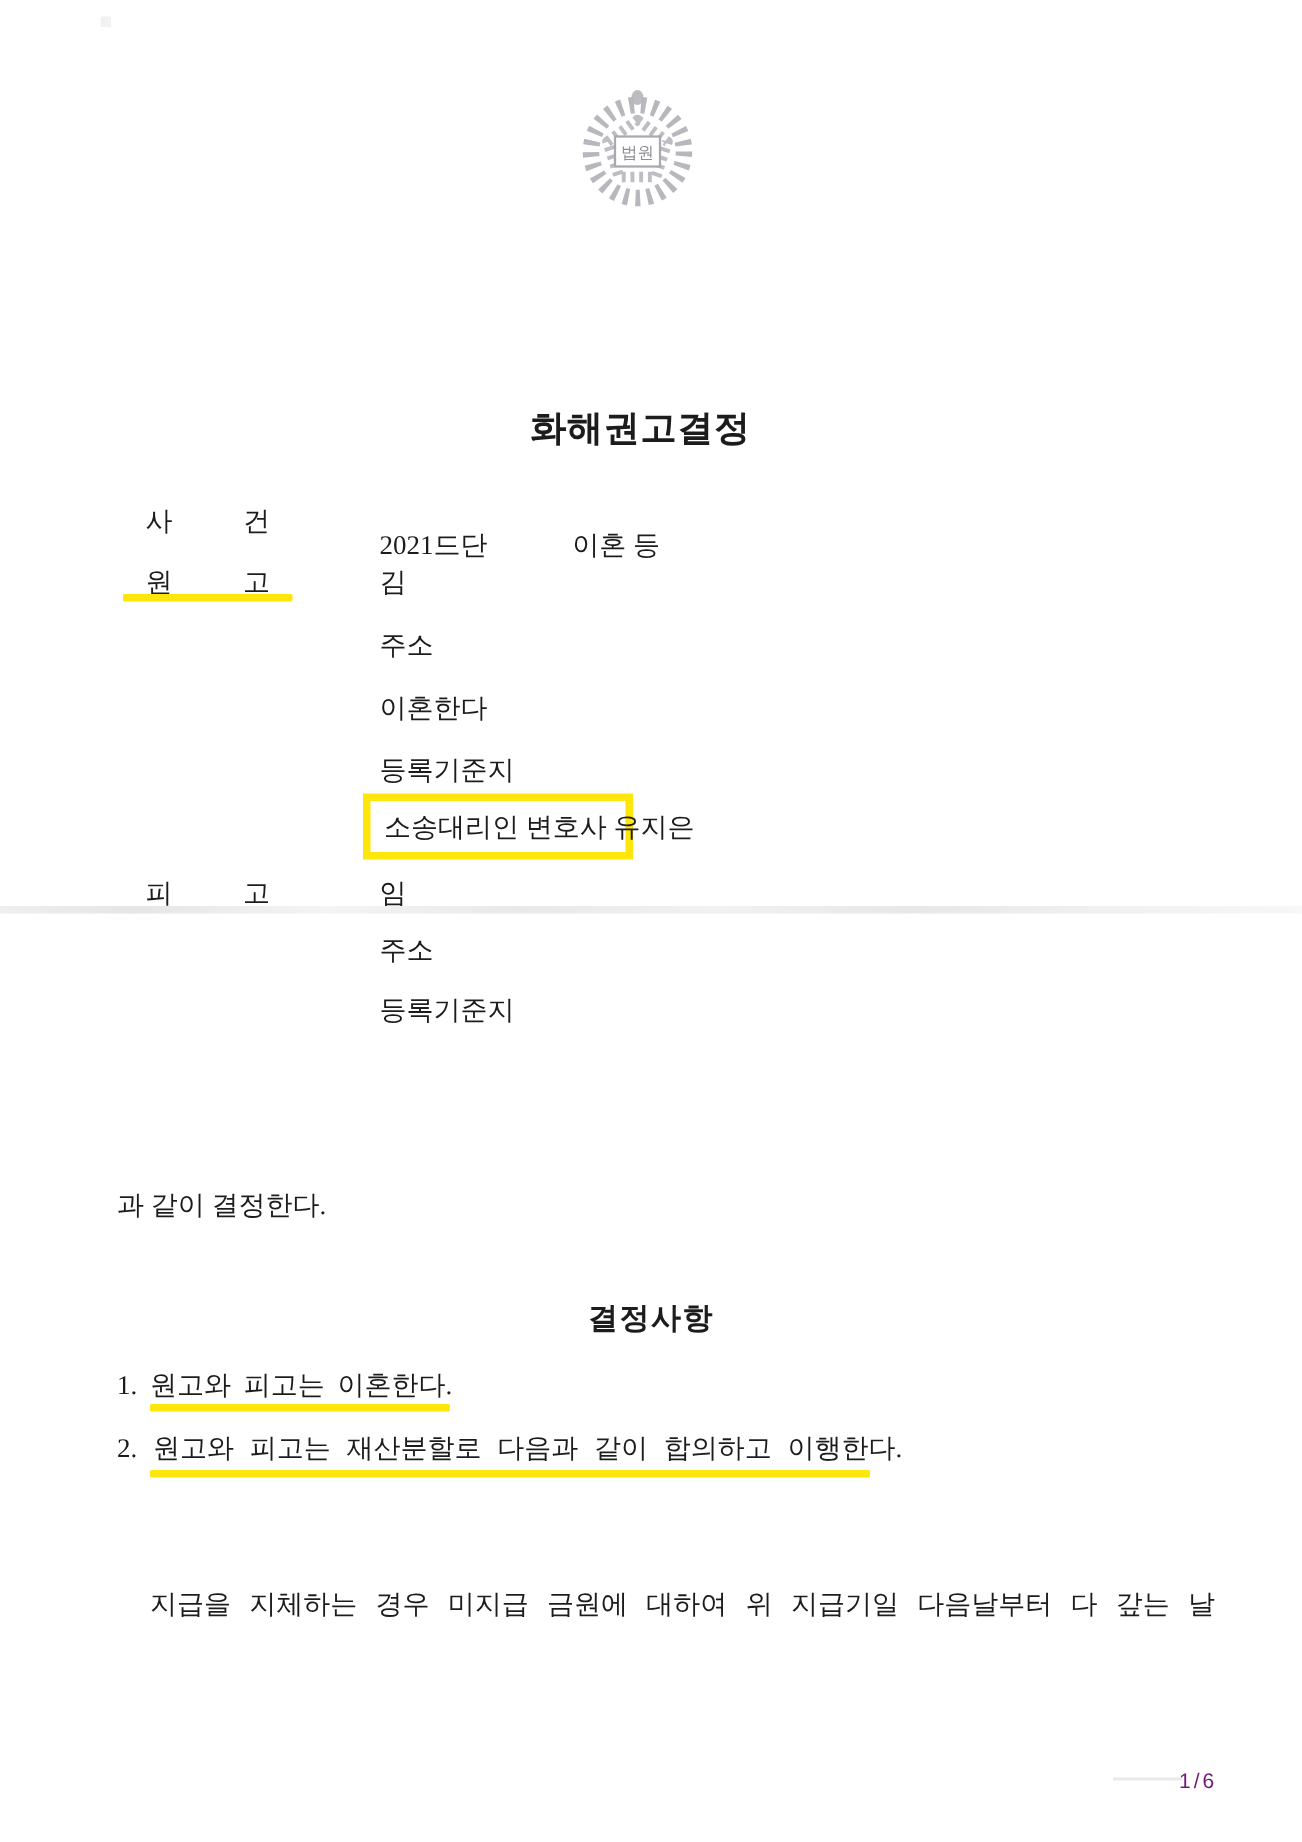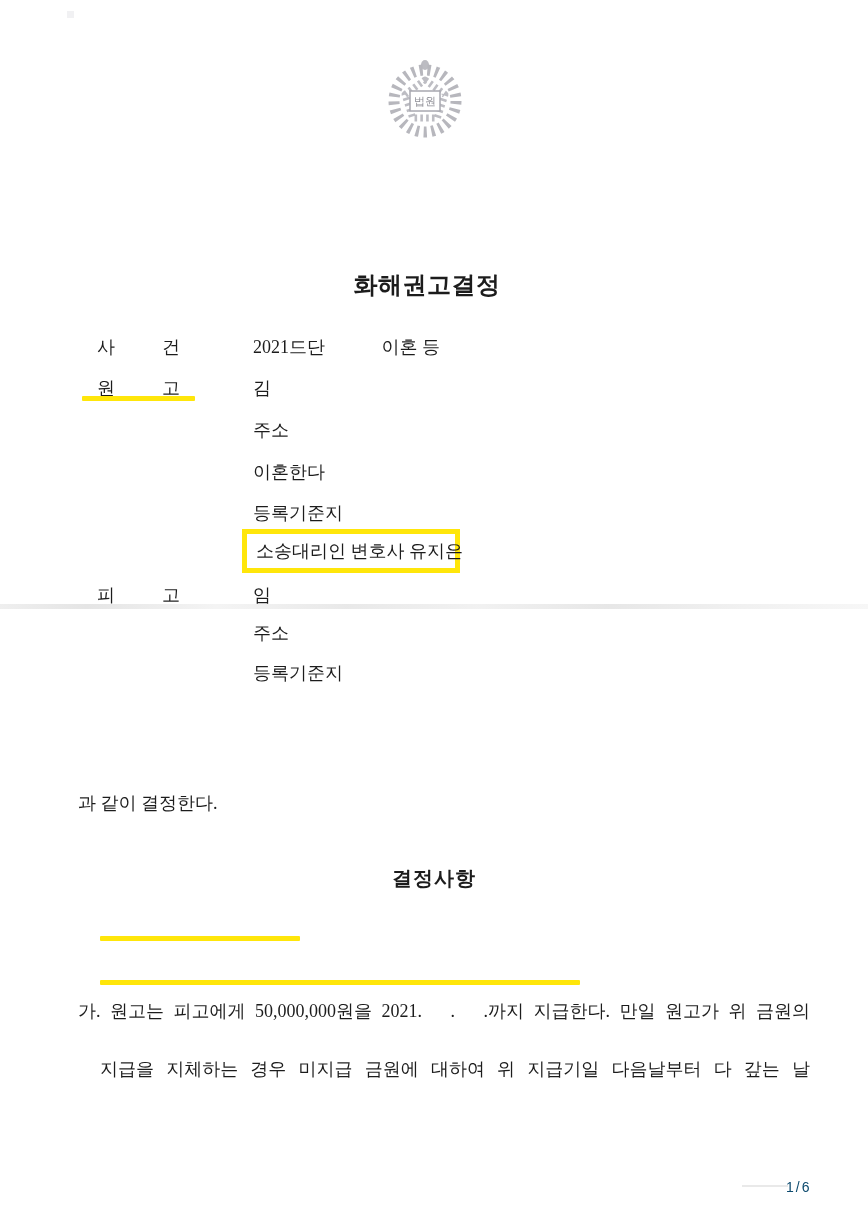--- a/index.html
+++ b/index.html
@@ -20,35 +20,35 @@
   .doc-title {
     position:absolute; top:269px; left:50%; transform:translateX(-50%);
     margin-left:-7px; font-size:24px; font-weight:700; letter-spacing:0.5px; white-space:nowrap;
   }
   .decision-heading {
     position:absolute; top:865px; left:50%; transform:translateX(-50%);
     font-size:20px; font-weight:700; letter-spacing:1px; white-space:nowrap;font-family:Liberation Serif, serif;
   }
   .hl-underline { position:absolute; height:5px; background:#FFE60A; border-radius:1px; }
   .hl-box {
-    position:absolute; left:242px; top:529px; width:218px; height:44px;
+    position:absolute; left:242px; top:529px; width:180px; height:44px;
     border:5px solid #FFE60A; display:flex; align-items:center; padding-left:9px;
     background:transparent;
   }
   .hl-box .t-in { font-size:18px; white-space:nowrap; }
   .seal { position:absolute; left:384px; top:60px; }
   .scan-band {
     position:absolute; left:0; top:604px; width:868px; height:5px; opacity:.9;
     background:linear-gradient(90deg,#ededed 0%,#e2e2e2 10%,#f3f3f3 25%,#e6e6e6 40%,#f0f0f0 55%,#e4e4e4 70%,#efefef 85%,#f6f6f6 100%);
   }
   .speck { position:absolute; left:67px; top:11px; width:7px; height:7px; background:#f1f1f3; }
   .footer-line { position:absolute; left:742px; top:1185px; width:46px; height:2px; background:#e9e9e9; }
   .page-num {
     position:absolute; left:786px; top:1179px; font-family:"Liberation Sans","DejaVu Sans",sans-serif;
-    font-size:14px; letter-spacing:2px; color:#0c4a6e; white-space:nowrap;
+    font-size:14px; letter-spacing:2px; color:#701a75; white-space:nowrap;
   }
   .gap-name { margin-left:52px; }
 </style>
 </head>
 <body>
 
 <div class="page">
 
   <div class="speck"></div>
   <div class="scan-band"></div>
@@ -62,21 +62,21 @@
       <text x="0" y="4" text-anchor="middle" font-size="11" fill="#8d8d95" font-family="Liberation Serif, DejaVu Serif, serif">법원</text>
     </g>
   </svg>
 
   <h2 class="doc-title">화해권고결정</h2>
 
   <div class="t spread" style="left:97px; top:336px; width:83px;">
     <span>사</span>
     <span>건</span>
   </div>
-  <div class="t" style="left:253px; top:336px;text-align:right;">
+  <div class="t" style="left:253px; top:352px;text-align:right;">
     <span>2021드단</span>
     <span class="gap-name">이혼 등</span>
   </div>
 
   <div class="t spread" style="left:97px; top:377px; width:83px;">
     <span>원</span>
     <span>고</span>
   </div>
   <div class="t" style="left:253px; top:377px;">김</div>
   <div class="hl-underline" style="left:82px; top:396px; width:113px;"></div>
@@ -95,23 +95,24 @@
   </div>
   <div class="t" style="left:253px; top:584px;">임</div>
 
   <div class="t" style="left:253px; top:622px;">주소</div>
   <div class="t" style="left:253px; top:662px;">등록기준지</div>
 
   <div class="t" style="left:78px; top:792px;">과 같이 결정한다.</div>
 
   <div class="decision-heading">결정사항</div>
 
+  <div class="t" style="left:78px; top:912px; word-spacing:4px;">1. 원고와 피고는 이혼한다.</div>
   <div class="hl-underline" style="left:100px; top:936px; width:200px;"></div>
 
+  <div class="t" style="left:78px; top:954px; word-spacing:6px;">2. 원고와 피고는 재산분할로 다음과 같이 합의하고 이행한다.</div>
   <div class="hl-underline" style="left:100px; top:980px; width:480px;"></div>
 
-  <div class="t just" style="left:78px; top:1000px; width:732px;">가. 원고는 피고에게 50,000,000원을 2021.&nbsp;&nbsp;&nbsp;.&nbsp;&nbsp;&nbsp;.까지 지급한다. 만일 원고가 위 금원의</div>
   <div class="t just" style="left:100px; top:1046px; width:710px;margin-top:12px;">지급을 지체하는 경우 미지급 금원에 대하여 위 지급기일 다음날부터 다 갚는 날</div>
 
   <div class="footer-line"></div>
   <div class="page-num">1/6</div>
 
 </div>
 
 </body></html>

